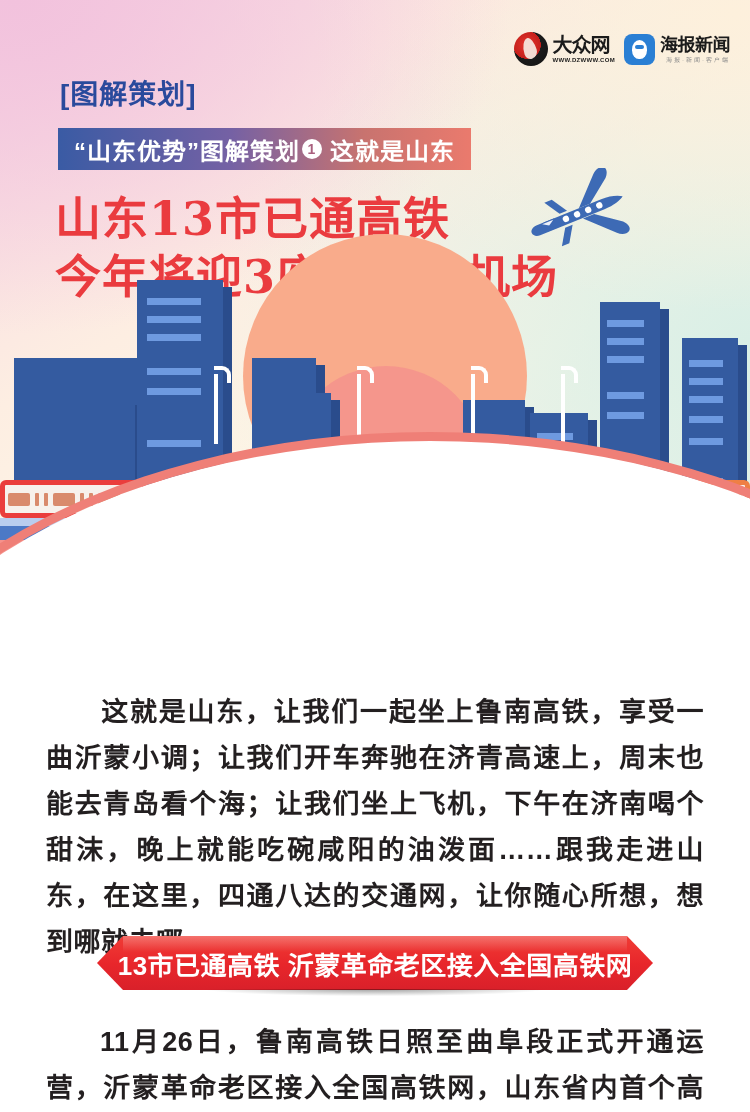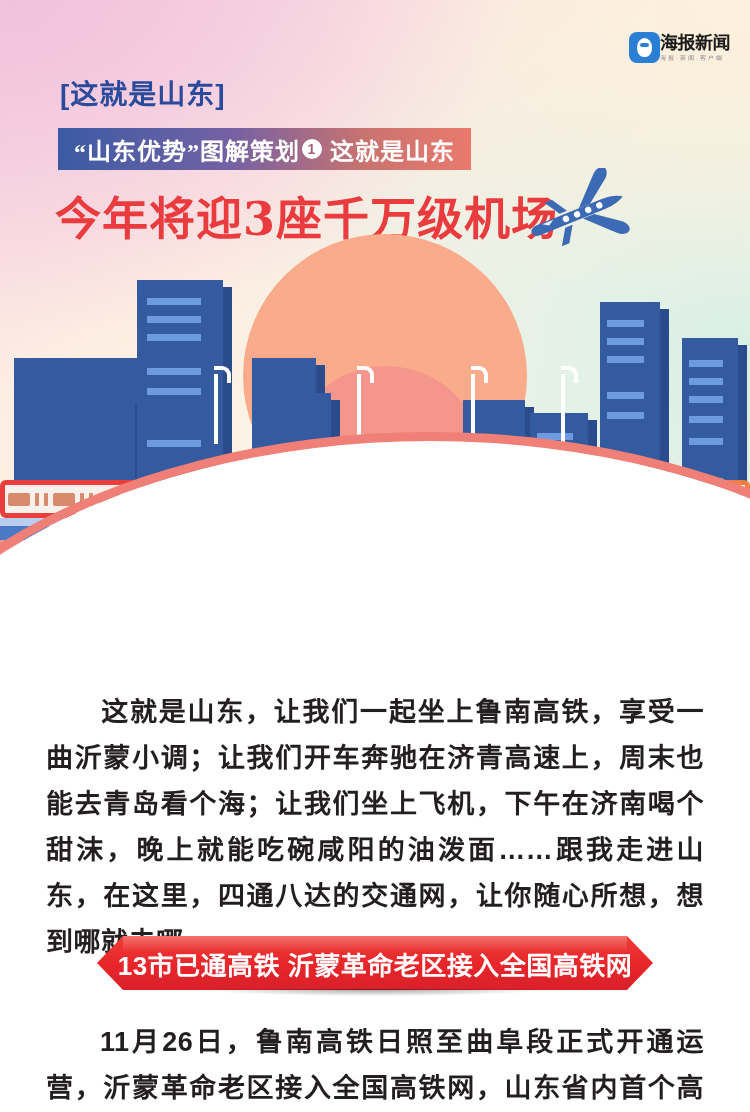--- a/index.html
+++ b/index.html
@@ -26,40 +26,40 @@
   .logos{position:absolute;right:20px;top:32px;display:flex;align-items:center;gap:9px;}
   .logo-dz{display:flex;align-items:center;gap:4px;}
   .dz-mark{position:relative;width:34px;height:34px;border-radius:50%;
     background:radial-gradient(circle at 38% 38%,#e8352e 0%,#c4201c 46%,#1b1b1b 47%,#111 100%);}
   .dz-mark:after{content:"";position:absolute;left:9px;top:6px;width:13px;height:21px;
     border-radius:60% 40% 55% 45%/70% 65% 35% 30%;background:#f6eae2;transform:rotate(-18deg);opacity:.92;}
   .dz-txt{display:flex;flex-direction:column;line-height:1;}
   .dz-cn{font-size:20px;font-weight:bold;color:#1b1b1b;letter-spacing:-1px;
          font-family:"DejaVu Serif","Liberation Serif",serif;}
   .dz-url{font-size:6px;font-weight:bold;color:#1b1b1b;letter-spacing:.3px;margin-top:2px;}
-  .logo-hb{display:flex;align-items:center;}
+  .logo-hb{display:flex;align-items:center;gap:5px;text-align:right;}
   .hb-mark{width:31px;height:31px;border-radius:8px;background:#2a7fd4;position:relative;}
   .hb-mark:before{content:"";position:absolute;left:8px;top:6px;width:15px;height:19px;border-radius:50% 50% 46% 46%;background:#fff;}
   .hb-mark:after{content:"";position:absolute;left:11px;top:11px;width:9px;height:4px;border-radius:2px;
      background:#2a7fd4;box-shadow:0 -3px 0 -2.2px #2a7fd4, 4px -3px 0 -2.2px #2a7fd4;}
   .hb-txt{display:flex;flex-direction:column;line-height:1;}
   .hb-cn{font-size:18px;font-weight:bold;color:#1b1b1b;letter-spacing:-.5px;
          font-family:"DejaVu Serif","Liberation Serif",serif;}
   .hb-sub{font-size:6px;color:#8c8c8c;letter-spacing:2px;margin-top:3px;}
 
   
   .kicker{position:absolute;left:60px;top:72px;font-size:28px;font-weight:bold;color:#2a4a9c;
           letter-spacing:1px;white-space:nowrap;}
 
   
   .ribbon{position:absolute;left:58px;top:128px;height:42px;padding:0 16px;
      display:flex;align-items:center;
      background:linear-gradient(90deg,#3a5ba4 0%,#7561a4 42%,#c8736f 74%,#ea7a6d 100%);}
   .ribbon span{font-size:24px;font-weight:bold;color:#ffffff;letter-spacing:1px;white-space:nowrap;
-     font-family:Liberation Serif, serif;}
+     font-family:Liberation Sans, sans-serif;}
   .ribbon .circ{display:inline-flex;align-items:center;justify-content:center;
      width:20px;height:20px;border-radius:50%;background:#fff;color:#a9607e;font-size:14px;
      font-weight:bold;margin:0 8px 0 2px;font-family:"Liberation Sans",sans-serif;}
 
   
   .headline{position:absolute;left:55px;top:190px;color:#ea3b3f;font-weight:bold;
      font-size:46px;line-height:58px;letter-spacing:1px;white-space:nowrap;
      font-family:"DejaVu Serif","Liberation Serif",serif;}
   .headline .l2{display:block;}
 
@@ -155,38 +155,46 @@
      color:#fff;font-size:26px;font-weight:bold;letter-spacing:.5px;white-space:nowrap;z-index:2;}
 </style>
 </head>
 <body>
 
 <div class="page">
 
   <div class="hero">
 
     <div class="logos">
+      <div class="logo-dz">
+        <div class="dz-mark"></div>
+        <div class="dz-txt">
+          <div class="dz-cn">大众网</div>
+          <div class="dz-url">WWW.DZWWW.COM</div>
+        </div>
+      </div>
       <div class="logo-hb">
         <div class="hb-mark"></div>
         <div class="hb-txt">
           <div class="hb-cn">海报新闻</div>
           <div class="hb-sub">海报·新闻·客户端</div>
         </div>
       </div>
     </div>
 
-    <div class="kicker">[这就是山东]</div>
+    <div class="kicker">[图解策划]</div>
 
     <div class="ribbon">
       <span>“山东优势”图解策划</span>
       <span class="circ">1</span>
       <span>这就是山东</span>
     </div>
 
     <div class="headline">
+      <span class="l1">山东13市已通高铁</span>
       <span class="l2">今年将迎3座千万级机场</span>
     </div>
 
     <svg class="plane" viewBox="0 0 120 86">
       <g fill="#3d6ab5" transform="rotate(-22 60 43)">
         <path d="M14 40c-4 0-7 2.6-7 5.4s3 5.2 7 5.2h70c9 0 17-2.2 21-5.2-4-3-12-5.4-21-5.4z"></path>
         <path d="M60 40l26-26c4-4 9-5 12-3 3 2 2 7-2 11L72 40z"></path>
         <path d="M60 51l26 26c4 4 9 5 12 3 3-2 2-7-2-11L72 51z"></path>
         <path d="M18 45c0-3 2-5 6-5h10l-9 5 9 5H24c-4 0-6-2-6-5z"></path>
         <path d="M38 22l10 16h-8l-10-16z"></path>

